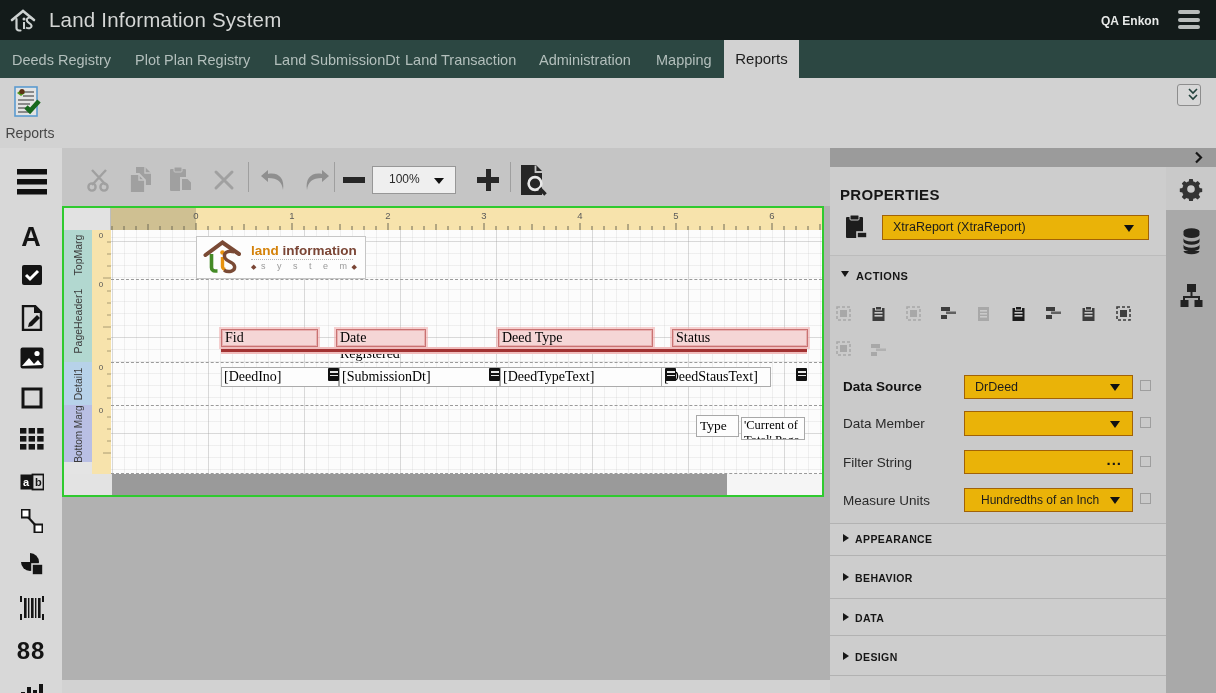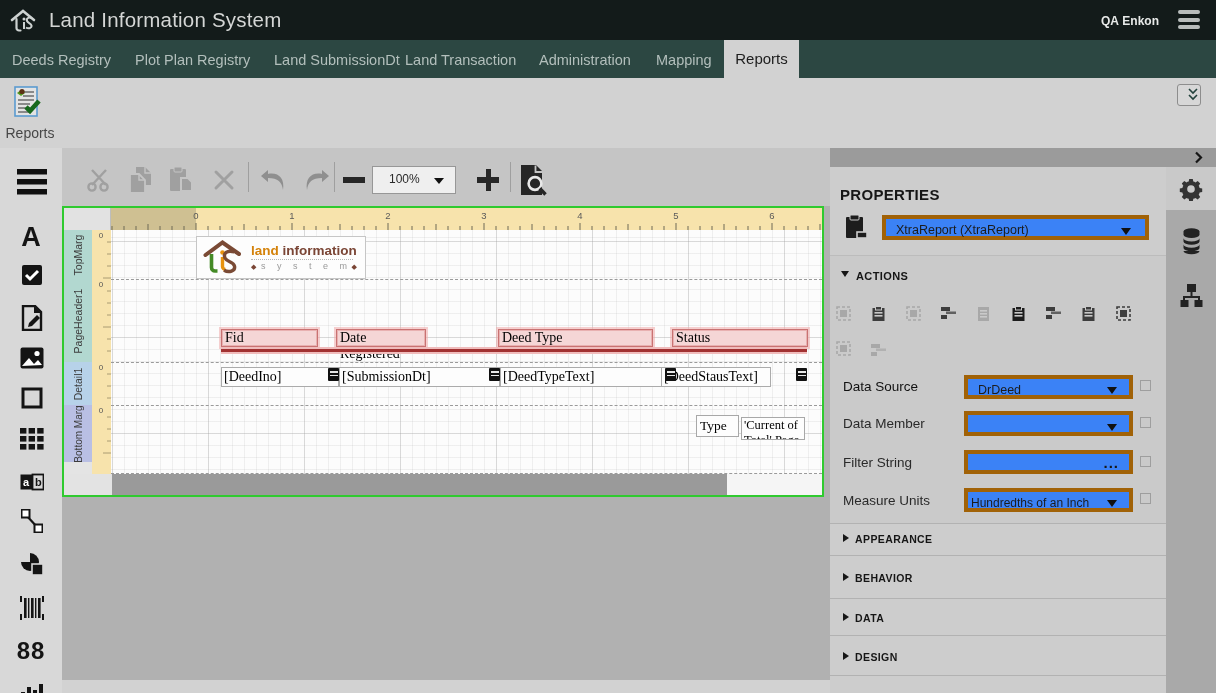--- a/index.html
+++ b/index.html
@@ -57,21 +57,21 @@
   .ficon { position:absolute; top:138px; width:11px; height:13px; background:#111; border-radius:1px; }
   .ficon:before { content:""; position:absolute; left:1.5px; top:3px; width:8px; height:1.5px; background:#e8e8e8; }
   .ficon:after  { content:""; position:absolute; left:1.5px; top:6.5px; width:8px; height:1.5px; background:#e8e8e8; }
   #sbar { left:0; top:266px; width:758px; height:21px; background:#f5f5f5; }
   #sbar .lt { position:absolute; left:0; top:0; width:48px; height:21px; background:#e3e3e3; }
   #sbar .th { position:absolute; left:48px; top:0; width:615px; height:21px; background:#9a9a9a; }
 
   
   #rpanel { left:830px; top:148px; width:386px; height:545px; background:#cdcdcd; }
   #rstrip { left:1166px; top:210px; width:50px; height:483px; background:#a9a9a9; }
-  .ddown { position:absolute; background:#3b82f6; border:4px solid #a16207; font-size:12.5px; color:#1c1c1c; }
+  .ddown { position:absolute; background:#eab308; border:1px solid #a16207; font-size:12.5px; color:#1c1c1c; }
   .caret { position:absolute; width:0; height:0; border-left:5.5px solid transparent; border-right:5.5px solid transparent; border-top:7px solid #111; }
   .chk { position:absolute; width:11px; height:11px; border:1px solid #9e9e9e; }
   .shead { font-size:10.5px; font-weight:bold; color:#161616; letter-spacing:0.4px; }
   .sarr { position:absolute; width:0; height:0; border-top:4.5px solid transparent; border-bottom:4.5px solid transparent; border-left:6.5px solid #161616; }
   .flabel { position:absolute; font-size:13.5px; color:#2a2a2a; }
 </style>
 </head>
 <body>
 
 <div class="abs" id="topbar">
@@ -490,35 +490,35 @@
 <svg class="abs" style="left:836px;top:341px" width="15" height="15" viewBox="0 0 15 15">
     <rect x="1" y="1" width="13" height="13" fill="none" stroke="#a8a8a8" stroke-width="1.6" stroke-dasharray="3 2"></rect>
     <rect x="4" y="4" width="7" height="7" fill="#a8a8a8"></rect>
   </svg>
 <svg class="abs" style="left:871px;top:343px" width="16" height="14" viewBox="0 0 16 14">
     <rect x="0" y="1" width="9" height="4" fill="#a8a8a8"></rect>
     <rect x="5" y="5.5" width="10" height="2.5" fill="#a8a8a8" opacity="0.75"></rect>
     <rect x="0" y="9" width="6" height="4" fill="#a8a8a8"></rect>
   </svg>
 
-<div class="flabel" style="left:843px;top:379px;font-weight:normal;color:#111">Data Source</div>
+<div class="flabel" style="left:843px;top:379px;font-weight:bold;color:#111">Data Source</div>
 <div class="ddown" style="left:964px;top:375px;width:169px;height:24px;line-height:22px;padding-left:10px">DrDeed<div class="caret" style="right:12px;top:8px"></div></div>
 <div class="chk" style="left:1140px;top:380px"></div>
 <div class="flabel" style="left:843px;top:416px">Data Member</div>
 <div class="ddown" style="left:964px;top:411px;width:169px;height:25px">
     <div class="caret" style="right:12px;top:9px"></div>
   </div>
 <div class="chk" style="left:1140px;top:417px"></div>
 <div class="flabel" style="left:843px;top:455px">Filter String</div>
 <div class="ddown" style="left:964px;top:450px;width:169px;height:24px">
     <div class="abs" style="right:10px;top:0px;font-size:15px;font-weight:bold;color:#161616;letter-spacing:1px">...</div>
   </div>
 <div class="chk" style="left:1140px;top:456px"></div>
 <div class="flabel" style="left:843px;top:493px">Measure Units</div>
-<div class="ddown" style="left:964px;top:488px;width:169px;height:24px;line-height:22px;padding-left:3px"><span style="font-size:12px">Hundredths of an Inch</span><div class="caret" style="right:12px;top:8px"></div></div>
+<div class="ddown" style="left:964px;top:488px;width:169px;height:24px;line-height:22px;padding-left:16px"><span style="font-size:12px">Hundredths of an Inch</span><div class="caret" style="right:12px;top:8px"></div></div>
 <div class="chk" style="left:1140px;top:493px"></div>
 
 <div class="abs" style="left:830px;top:523px;width:336px;height:1px;background:#b2b2b2"></div>
 <div class="abs" style="left:830px;top:555px;width:336px;height:1px;background:#b2b2b2"></div>
 <div class="abs" style="left:830px;top:598px;width:336px;height:1px;background:#b2b2b2"></div>
 <div class="abs" style="left:830px;top:635px;width:336px;height:1px;background:#b2b2b2"></div>
 <div class="abs" style="left:830px;top:675px;width:336px;height:1px;background:#b2b2b2"></div>
 <div class="sarr" style="left:843px;top:534px"></div>
 <div class="abs shead" style="left:855px;top:533px">APPEARANCE</div>
 <div class="sarr" style="left:843px;top:573px"></div>

